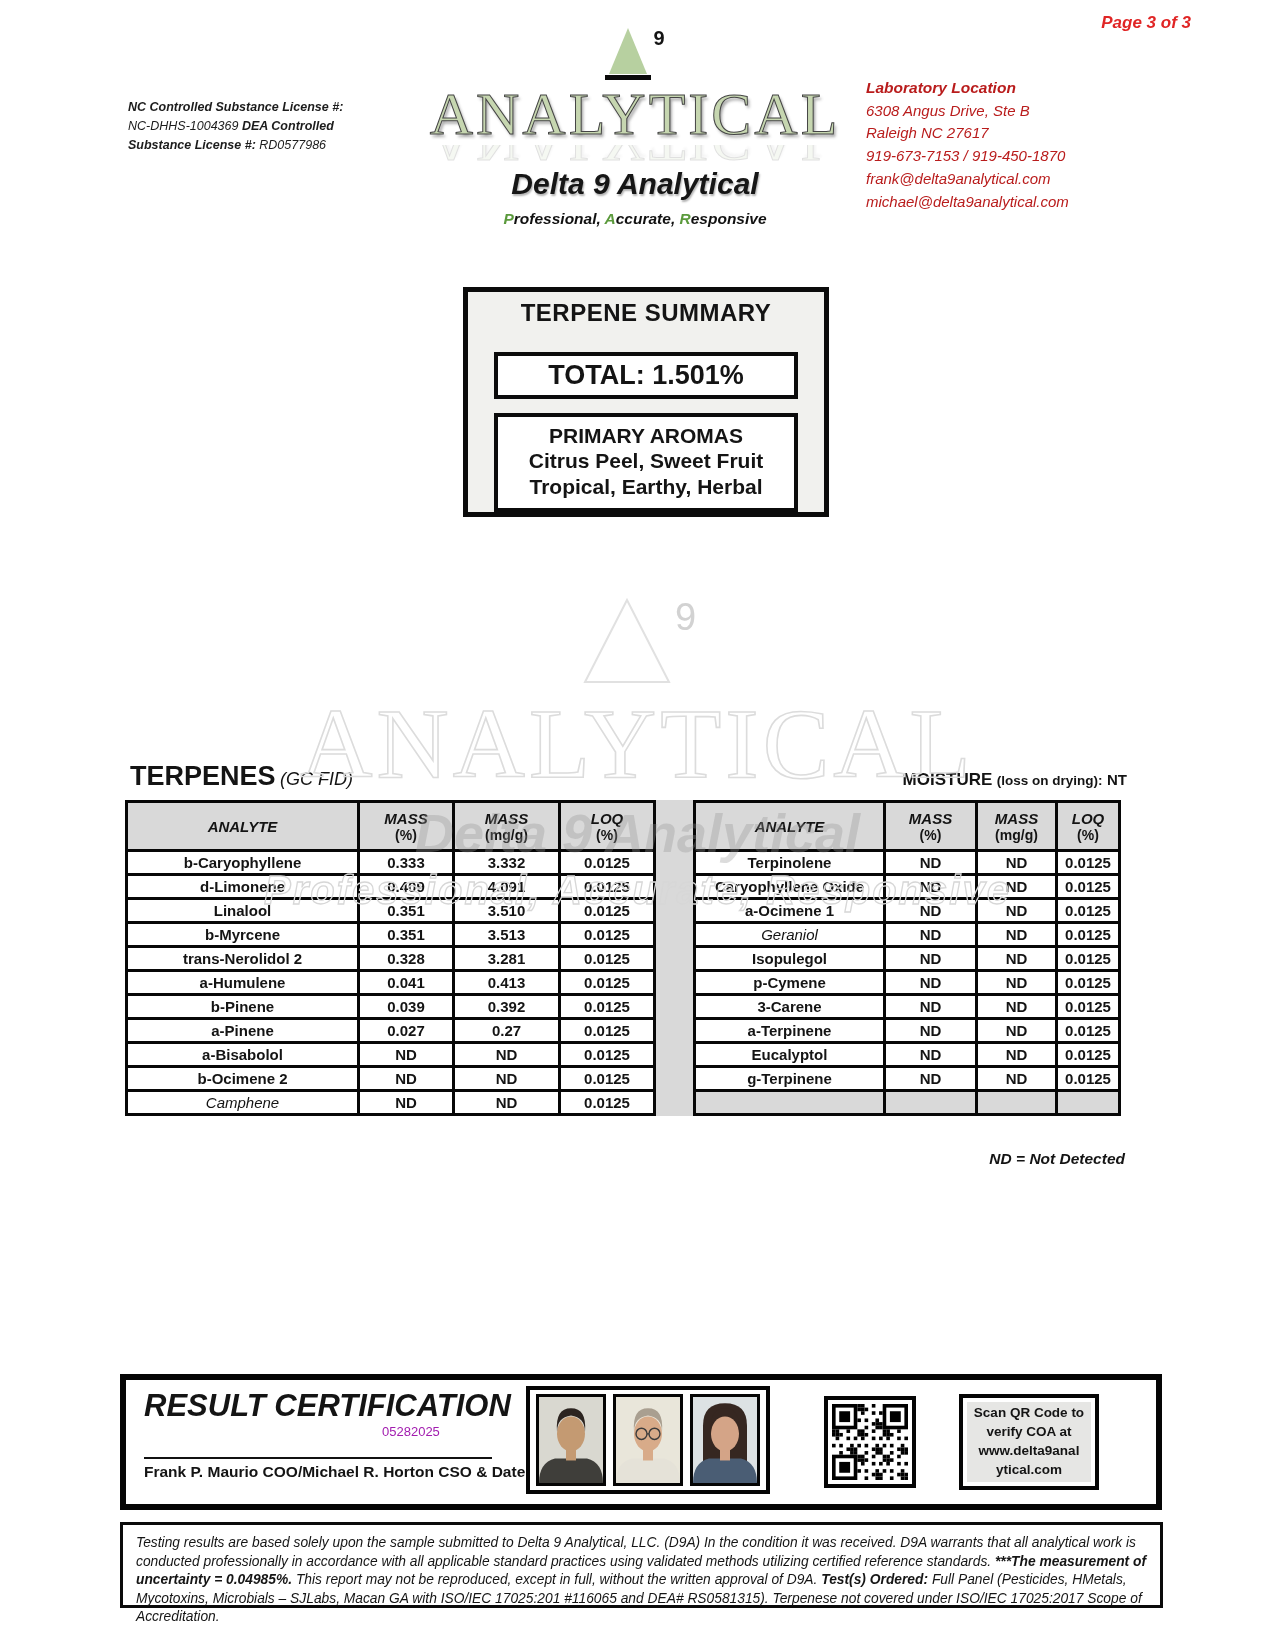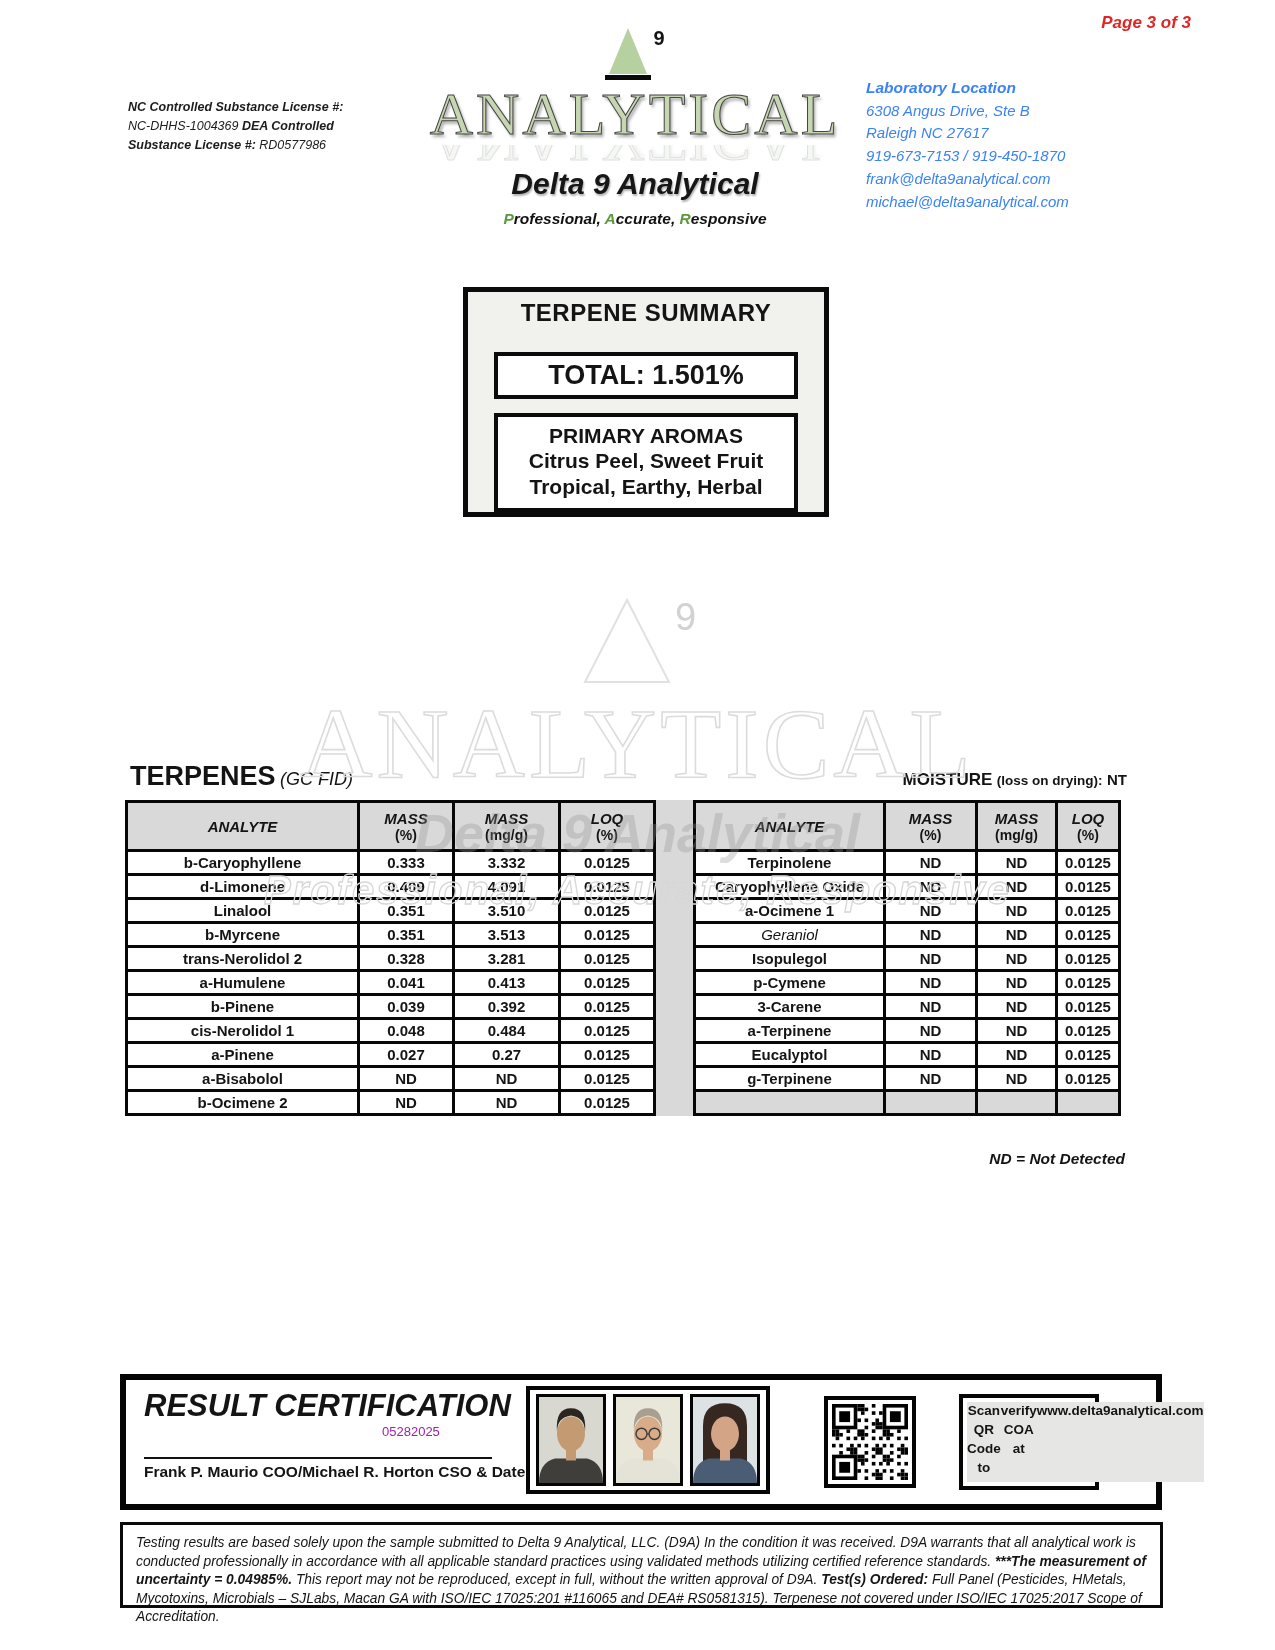--- a/index.html
+++ b/index.html
@@ -20,21 +20,21 @@
   .tri-base{width:46px;height:5px;background:#0a0a0a;margin-top:1px;}
   .tri-nine{font-weight:bold;font-size:20px;margin-left:2px;line-height:1;}
   .wordmark{font-family:"Liberation Serif",serif;font-size:60px;line-height:.95;letter-spacing:3px;
             color:#c6d6b0;-webkit-text-stroke:1px #454545;text-shadow:2px 3px 3px rgba(60,60,60,.45);}
   .reflection{transform:scaleY(-1);opacity:.16;height:24px;overflow:hidden;margin-top:2px;}
   .logo-name{font-size:30px;font-weight:bold;font-style:italic;color:#161616;
              text-shadow:1px 2px 2px rgba(0,0,0,.3);margin-top:-2px;}
   .tagline{font-size:15.5px;font-weight:bold;font-style:italic;margin-top:9px;color:#111;}
   .tagline .seg-g{color:#5b9a3c;}
   .lab-info{position:absolute;left:866px;top:76px;font-style:italic;font-size:15px;
-            line-height:1.52;color:#3b82f6;}
+            line-height:1.52;color:#b91c1c;}
   .lab-title{font-weight:bold;font-size:15.5px;}
 
   
   .summary-box{position:absolute;left:463px;top:287px;width:366px;height:230px;
                border:5px solid #0b0b0b;background:#f1f1ee;box-sizing:border-box;text-align:center;}
   .summary-title{font-size:24px;font-weight:bold;margin-top:7px;letter-spacing:.5px;}
   .total-box{margin:25px 26px 0;border:4px solid #0b0b0b;background:#fff;font-size:27px;
              font-weight:bold;padding:4px 0;}
   .aromas-box{margin:14px 26px 0;border:4px solid #0b0b0b;background:#fff;padding:7px 2px 9px;}
   .aromas-title{font-size:21px;font-weight:bold;}
@@ -80,21 +80,21 @@
   .cert-date{position:absolute;left:256px;top:44px;color:#a21caf;font-size:13px;}
   .sig-line{position:absolute;left:18px;top:77px;width:348px;border-bottom:2.5px solid #111;}
   .sig-label{position:absolute;left:18px;top:83px;font-size:15.5px;font-weight:bold;}
   .photos-frame{position:absolute;left:400px;top:6px;height:108px;border:4px solid #050505;
                 background:#fff;display:flex;gap:7px;padding:4px 6px;box-sizing:border-box;}
   .photo{border:3px solid #050505;width:70px;box-sizing:border-box;overflow:hidden;background:#eee;}
   .qr-frame{position:absolute;left:698px;top:16px;width:92px;height:92px;border:4px solid #050505;
             box-sizing:border-box;padding:4px;background:#fff;}
   .scan-box{position:absolute;left:833px;top:14px;width:140px;height:96px;border:4px solid #050505;
             box-sizing:border-box;background:#fff;padding:4px;display:flex;}
-  .scan-inner{background:#e6e6e4;flex:1;display:flex;flex-direction:row;justify-content:center;
+  .scan-inner{background:#e6e6e4;flex:1;display:flex;flex-direction:column;justify-content:center;
               text-align:center;}
   .scan-inner div{font-size:13.5px;font-weight:bold;line-height:1.4;}
 
   
   .footer-box{position:absolute;left:120px;top:1522px;width:1043px;height:86px;
               border:3px solid #0a0a0a;box-sizing:border-box;padding:9px 13px 0;
               font-style:italic;font-size:13.8px;line-height:18.6px;color:#151515;overflow:visible;}
 </style>
 </head>
 <body>
@@ -232,39 +232,39 @@
             <td>0.413</td>
             <td>0.0125</td>
           </tr>
           <tr>
             <td>b-Pinene</td>
             <td>0.039</td>
             <td>0.392</td>
             <td>0.0125</td>
           </tr>
           <tr>
-            <td>cis-Nerolidol 1</td>
-            <td>0.048</td>
-            <td>0.484</td>
-            <td>0.0125</td>
-          </tr>
-          <tr>
             <td>a-Pinene</td>
             <td>0.027</td>
             <td>0.27</td>
             <td>0.0125</td>
           </tr>
           <tr>
             <td>a-Bisabolol</td>
             <td>ND</td>
             <td>ND</td>
             <td>0.0125</td>
           </tr>
           <tr>
             <td>b-Ocimene 2</td>
+            <td>ND</td>
+            <td>ND</td>
+            <td>0.0125</td>
+          </tr>
+          <tr>
+            <td class="italic-name">Camphene</td>
             <td>ND</td>
             <td>ND</td>
             <td>0.0125</td>
           </tr>
         </tbody>
     </table>
     <div class="t-spacer"></div>
     <table class="t-right">
       <colgroup>
           <col style="width:190px">

